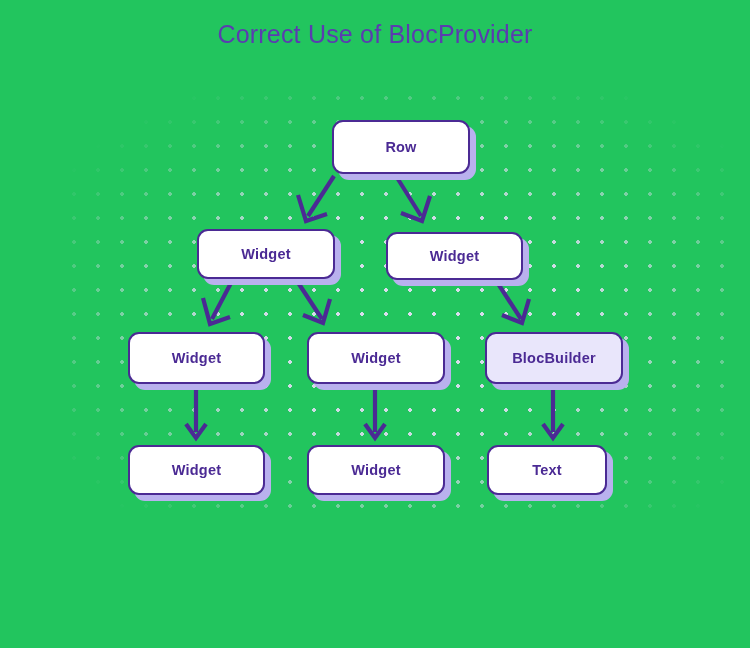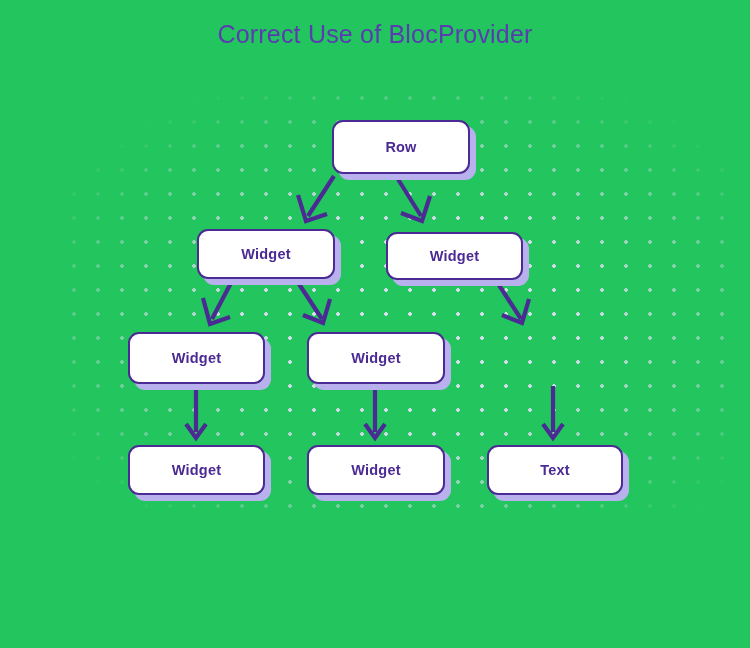--- a/index.html
+++ b/index.html
@@ -153,23 +153,26 @@
   </div>
   <div class="node" style="left: 386px; top: 232px; width: 137px; height: 48px; background: rgb(255, 255, 255); border-color: rgb(75, 42, 148); box-shadow: rgb(185, 177, 238) 6px 6px 0px 0px;">
     <span class="node-label">Widget</span>
   </div>
   <div class="node" style="left: 128px; top: 332px; width: 137px; height: 52px; background: rgb(255, 255, 255); border-color: rgb(75, 42, 148); box-shadow: rgb(185, 177, 238) 6px 6px 0px 0px;">
     <span class="node-label">Widget</span>
   </div>
   <div class="node" style="left: 307px; top: 332px; width: 138px; height: 52px; background: rgb(255, 255, 255); border-color: rgb(75, 42, 148); box-shadow: rgb(185, 177, 238) 6px 6px 0px 0px;">
     <span class="node-label">Widget</span>
   </div>
+  <div class="node accent" style="left: 485px; top: 332px; width: 138px; height: 52px; background: rgb(233, 230, 251); border-color: rgb(75, 42, 148); box-shadow: rgb(185, 177, 238) 6px 6px 0px 0px;">
+    <span class="node-label">BlocBuilder</span>
+  </div>
   <div class="node" style="left: 128px; top: 445px; width: 137px; height: 50px; background: rgb(255, 255, 255); border-color: rgb(75, 42, 148); box-shadow: rgb(185, 177, 238) 6px 6px 0px 0px;">
     <span class="node-label">Widget</span>
   </div>
   <div class="node" style="left: 307px; top: 445px; width: 138px; height: 50px; background: rgb(255, 255, 255); border-color: rgb(75, 42, 148); box-shadow: rgb(185, 177, 238) 6px 6px 0px 0px;">
     <span class="node-label">Widget</span>
   </div>
-  <div class="node" style="left: 487px; top: 445px; width: 136px; height: 50px; background: rgb(255, 255, 255); border-color: rgb(75, 42, 148); box-shadow: rgb(185, 177, 238) 6px 6px 0px 0px;">
+  <div class="node" style="left: 487px; top: 445px; width: 120px; height: 50px; background: rgb(255, 255, 255); border-color: rgb(75, 42, 148); box-shadow: rgb(185, 177, 238) 6px 6px 0px 0px;">
     <span class="node-label">Text</span>
   </div>
 
 </div>
 
 </body></html>

